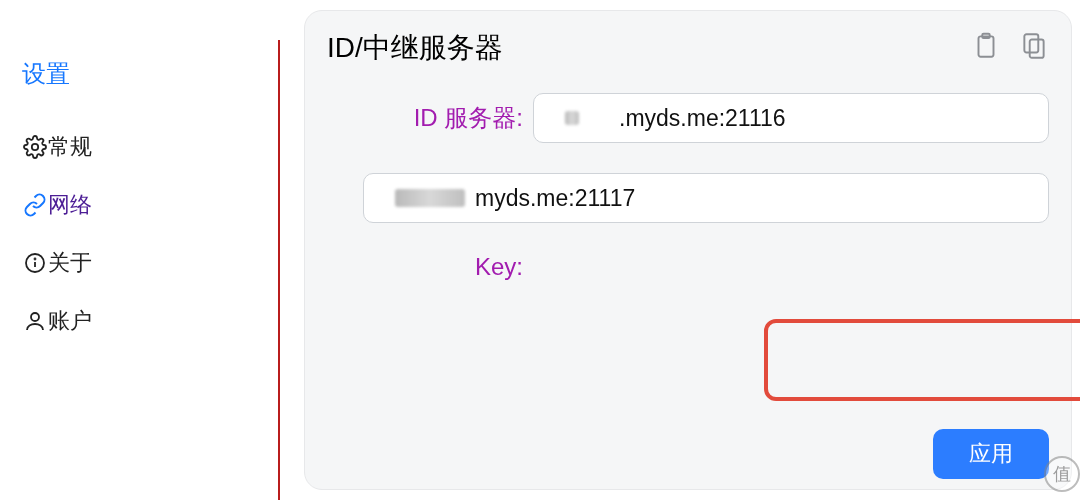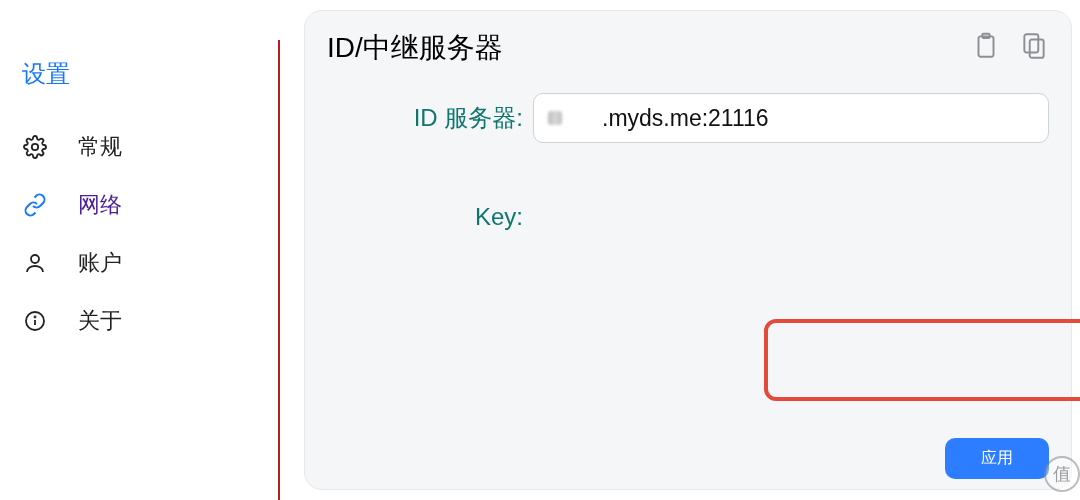--- a/index.html
+++ b/index.html
@@ -11,21 +11,21 @@
   .app { display: flex; height: 100%; }
   .sidebar {
     width: 280px; flex: 0 0 280px; padding: 16px 0 0 0;
     border-right: 2px solid #b91c1c; height: 100%; margin-top: 40px;
   }
   .sidebar-title {
     color: #1677ff; font-size: 24px; font-weight: 500;
     padding: 2px 22px 28px 22px;
   }
   .nav-item {
-    display: flex; align-items: center; gap: 30px;
+    display: flex; align-items: center; gap: 0;
     padding: 14px 22px; font-size: 22px; color: #222; cursor: pointer;
   }
   .nav-item.active { color: #4c1d95; }
   .nav-item .icon { width: 26px; height: 26px; display: inline-flex; align-items: center; justify-content: center; }
   .nav-item .icon svg { width: 24px; height: 24px; }
   .nav-item.active .icon svg { stroke: #1677ff; }
   .main { flex: 1; padding: 10px 8px 0 24px; }
   .card {
     background: #f5f6f7; border: 1px solid #e7e8ea; border-radius: 18px;
     padding: 18px 22px 22px 22px; position: relative; min-height: 480px;
@@ -33,35 +33,35 @@
   .card-header { display: flex; align-items: center; margin-bottom: 26px; }
   .card-title { font-size: 28px; font-weight: 500; flex: 1; }
   .card-actions { display: flex; gap: 18px; }
   .icon-btn { width: 30px; height: 30px; display:inline-flex; align-items:center; justify-content:center; cursor:pointer; }
   .icon-btn svg { width: 26px; height: 30px; }
   .form-row {
     display: flex; align-items: center; margin: 0 0 30px 0; padding-left: 36px;
   }
   .form-row.last { margin-bottom: 32px; }
   .form-label {
-    width: 160px; text-align: right; font-size: 24px; color: #0f766e; margin-right: 10px;
+    width: 160px; text-align: right; font-size: 24px; color: #a21caf; margin-right: 10px;
     flex: 0 0 160px;
   }
   .field {
     flex: 1; height: 50px; border: 1px solid #cfd3d8; border-radius: 10px;
-    background: #fff; display: flex; align-items: center; padding: 0 14px;
+    background: #fff; display: flex; align-items: center; padding: 0 31px;
     font-size: 23px; color: #111;
   }
   .key-highlight {
     position: absolute; border: 4px solid #e24b3c; border-radius: 12px;
     left: 459px; top: 308px; width: 601px; height: 82px; pointer-events: none;
   }
   .apply-btn {
     position: absolute; right: 22px; bottom: 10px;
-    background: #2c7dff; color: #fff; font-size: 16px;
+    background: #2c7dff; color: #fff; font-size: 22px;
     border-radius: 10px; padding: 10px 36px; border: none; cursor: pointer;
   }
   .blur-box {
     display:inline-block; border-radius:3px;
     background: linear-gradient(90deg,#b9b9b9,#d8d8d8,#bfbfbf);
     filter: blur(1.5px);
   }
   
   .watermark {
     position: absolute; right: 0; bottom: 8px; display:flex; align-items:center;
@@ -98,36 +98,36 @@
             <path d="M14 11a5 5 0 0 0-7.07 0l-3 3a5 5 0 0 0 7.07 7.07l1.5-1.5"></path>
           </svg>
       </span>
       <span>网络</span>
     </div>
 
 
     <div class="nav-item">
       <span class="icon">
         <svg viewBox="0 0 24 24" fill="none" stroke="#222" stroke-width="1.8">
-            <circle cx="12" cy="8" r="4"></circle>
-            <path d="M4 21c0-4 4-6 8-6s8 2 8 6"></path>
-          </svg>
-      </span>
-      <span>账户</span>
-    </div>
-
-    <div class="nav-item">
-      <span class="icon">
-        <svg viewBox="0 0 24 24" fill="none" stroke="#222" stroke-width="1.8">
             <circle cx="12" cy="12" r="9"></circle>
             <line x1="12" y1="11" x2="12" y2="16"></line>
             <circle cx="12" cy="8" r="0.5" fill="#222"></circle>
           </svg>
       </span>
       <span>关于</span>
+    </div>
+
+    <div class="nav-item">
+      <span class="icon">
+        <svg viewBox="0 0 24 24" fill="none" stroke="#222" stroke-width="1.8">
+            <circle cx="12" cy="8" r="4"></circle>
+            <path d="M4 21c0-4 4-6 8-6s8 2 8 6"></path>
+          </svg>
+      </span>
+      <span>账户</span>
     </div>
   </aside>
 
   <main class="main">
     <div class="card">
       <div class="card-header">
         <div class="card-title">ID/中继服务器</div>
         <div class="card-actions">
           <span class="icon-btn">
             <span>
@@ -150,20 +150,24 @@
 
       <div class="form-row">
         <div class="form-label">ID 服务器:</div>
         <div class="field">
           <span class="blur-box" style="width:14px;height:14px;margin-right:40px"></span>
           <span>.myds.me:21116</span>
         </div>
       </div>
 
       <div class="form-row">
+        <div class="field">
+          <span class="blur-box" style="width:70px;height:18px;margin-right:10px"></span>
+          <span>myds.me:21117</span>
+        </div>
       </div>
 
 
       <div class="form-row last">
         <div class="form-label">Key:</div>
       </div>
 
       <div class="key-highlight"></div>
 
       <button class="apply-btn">应用</button>

